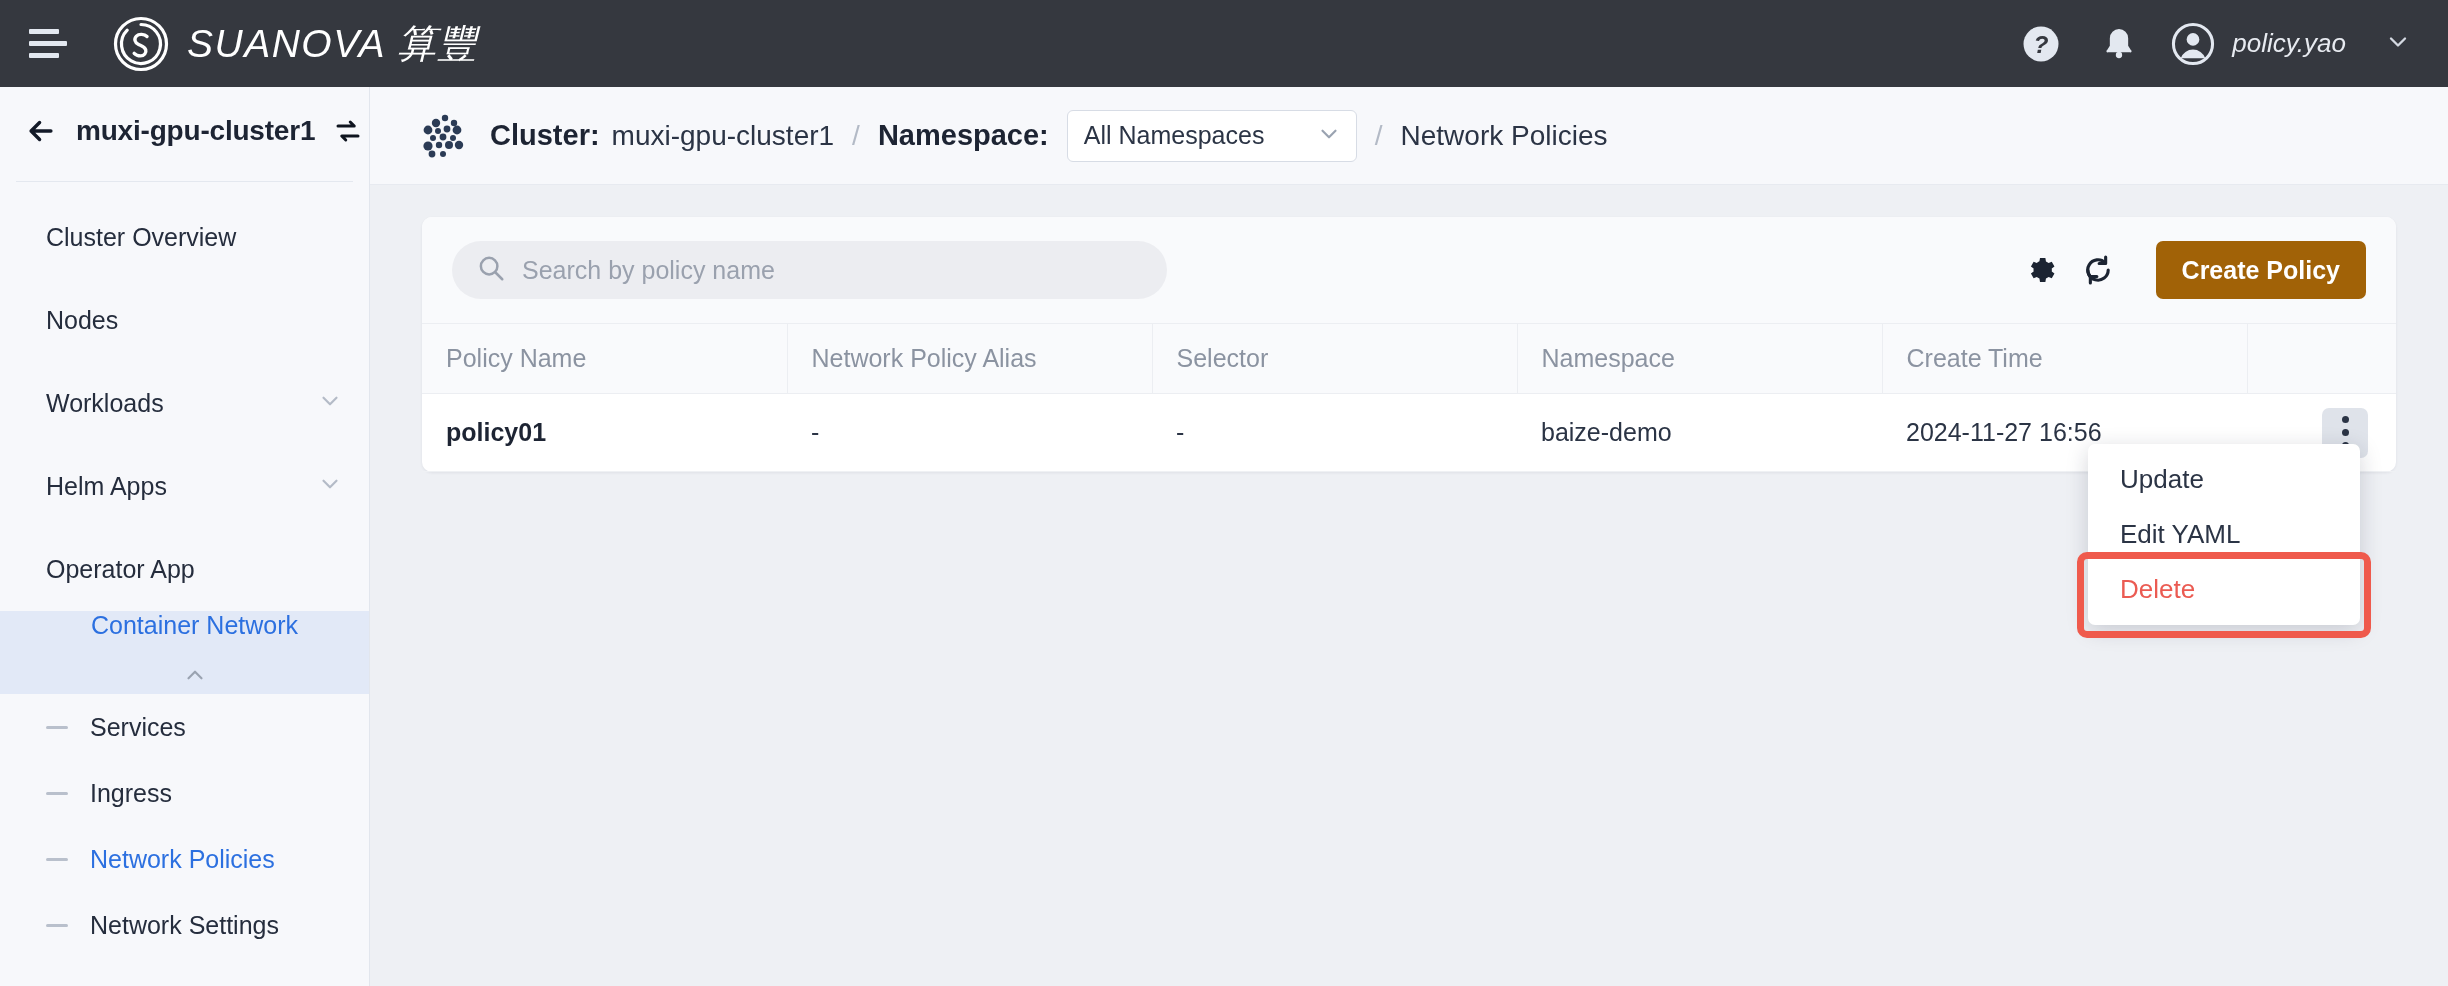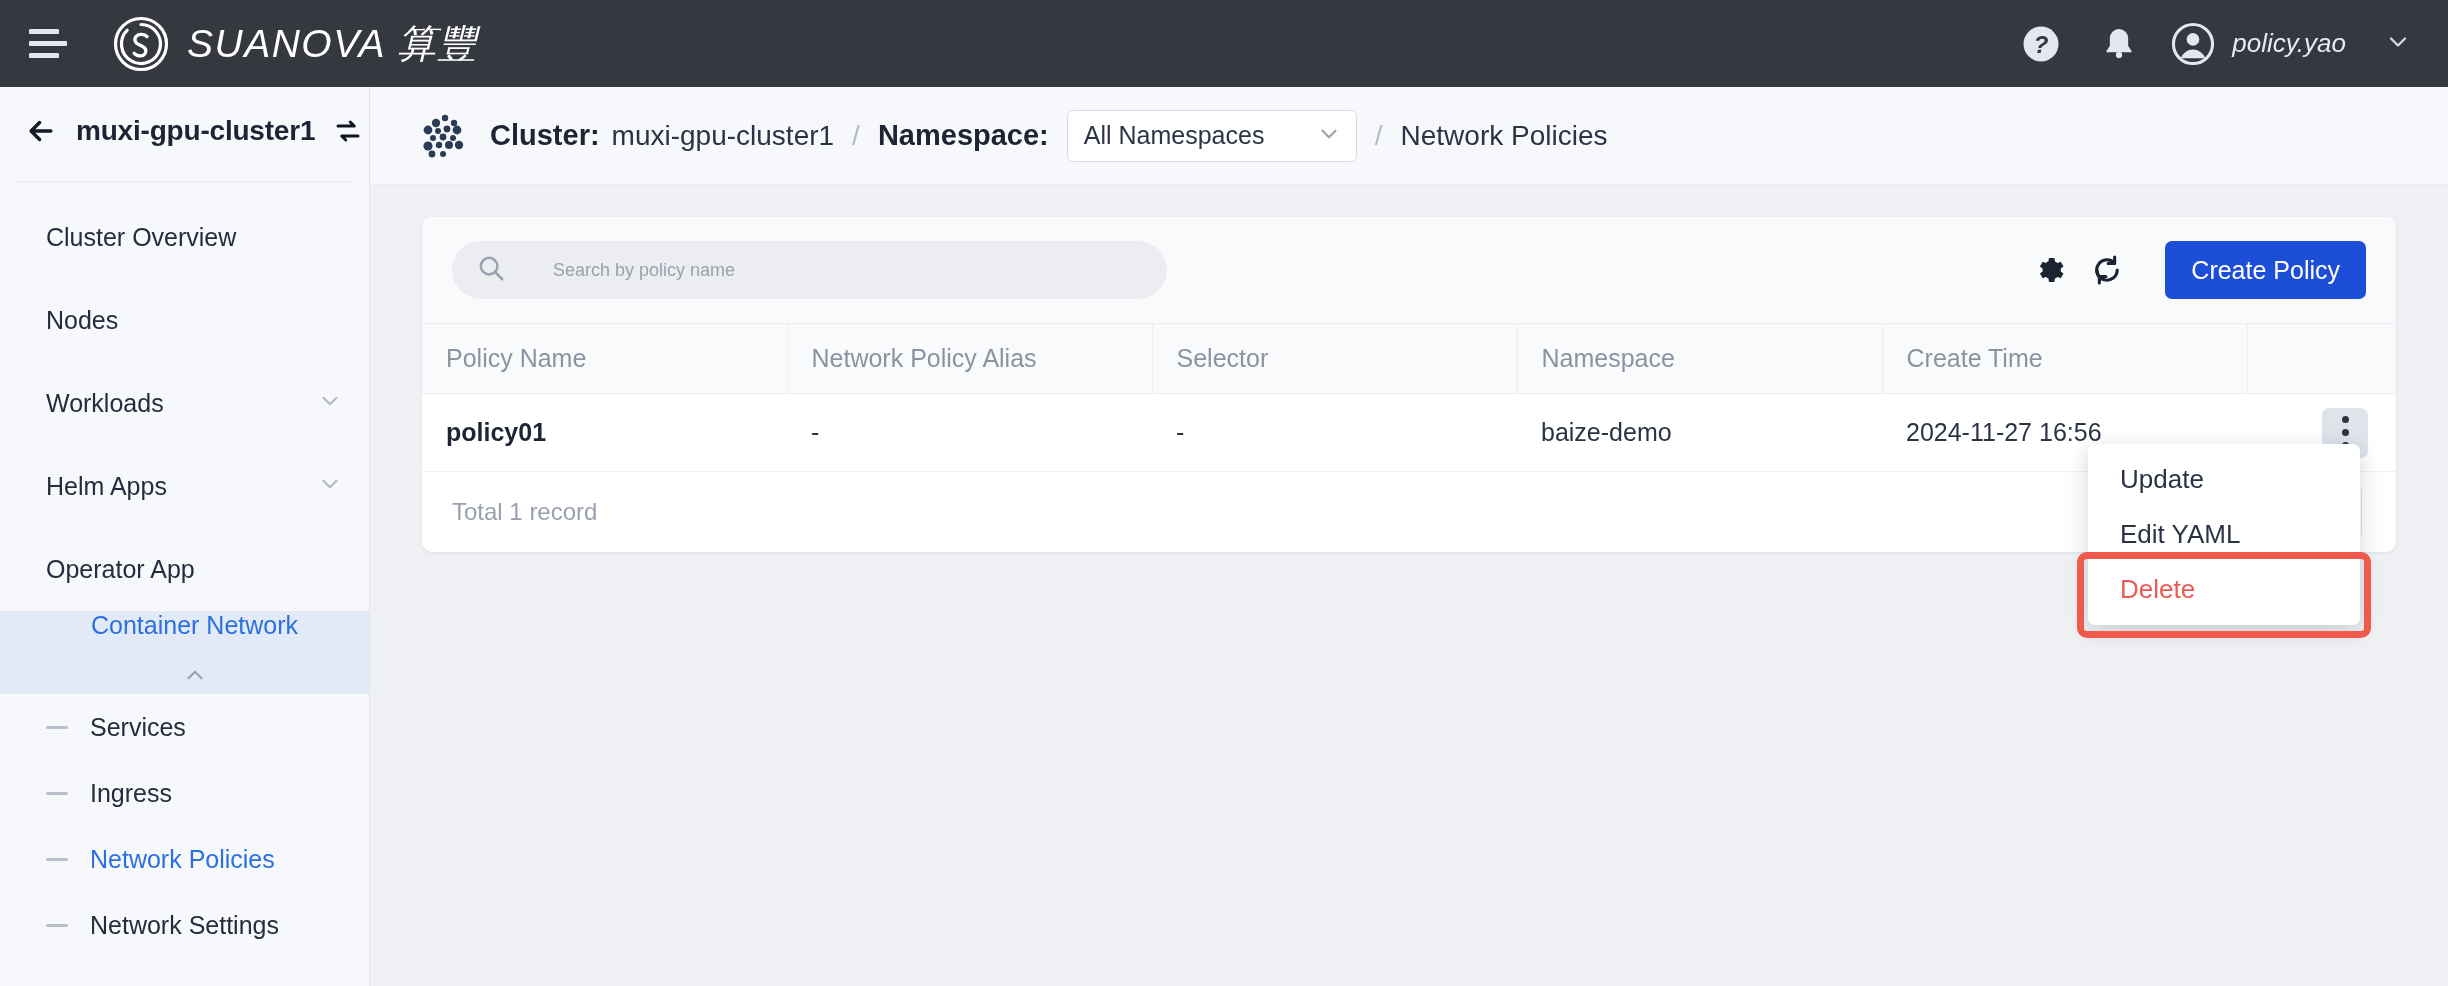--- a/index.html
+++ b/index.html
@@ -119,29 +119,29 @@
   .card-toolbar {
     height: 106px; background: #f9fafc;
     border-radius: 10px 10px 0 0;
     display: flex; align-items: center; padding: 0 30px 0 30px;
   }
   .search-box {
     width: 715px; height: 58px; background: #ecedf1; border-radius: 29px;
     display: flex; align-items: center; padding: 0 24px; gap: 16px;
     cursor: text;
   }
-  .search-ph { font-size: 18px; color: #9aa1ae; white-space: nowrap; margin-left: 31px; }
+  .search-ph { font-size: 25px; color: #9aa1ae; white-space: nowrap; }
   .tool-right { margin-left: auto; display: flex; align-items: center; gap: 0; }
   .ico-btn { width: 58px; height: 58px; display:flex; align-items:center; justify-content:center; cursor: pointer; }
   .btn {
     height: 58px; border-radius: 7px; display:flex; align-items:center; justify-content:center;
     padding: 0 26px; font-size: 25px; cursor: pointer; white-space: nowrap;
   }
   .btn-secondary { background: #e7e9ee; color: #3a4252; margin-left: 18px; }
-  .btn-primary { background: #1d4ed8; color: #fff; margin-left: 29px; }
+  .btn-primary { background: #a16207; color: #fff; margin-left: 29px; font-weight: bold; }
 
   table { width: 100%; border-collapse: collapse; table-layout: fixed; }
   thead th {
     background: #f9fafc; text-align: left;
     font-size: 25px; font-weight: 400; color: #8b93a1;
     height: 70px; padding-left: 24px;
     border-top: 1px solid #eceef2;
     border-bottom: 1px solid #eceef2;
     border-right: 1px solid #eceef2;
   }
@@ -416,37 +416,20 @@
               <span class="kebab">
                 <span></span>
                 <span></span>
                 <span></span>
               </span>
             </td>
           </tr>
         </tbody>
       </table>
 
-      <div class="pager">
-        <span class="total">Total 1 record</span>
-        <div class="pager-right">
-          <span class="pg-arrow">
-            <svg width="24" height="24" viewBox="0 0 24 24">
-                <path d="M15 5l-7 7 7 7" fill="none" stroke="#b4bbc7" stroke-width="1.8" stroke-linecap="round" stroke-linejoin="round"></path>
-              </svg>
-          </span>
-          <span class="pg-input">1</span>
-          <span class="pg-total">/ 1</span>
-          <span class="pg-size">
-            <svg width="24" height="24" viewBox="0 0 24 24">
-                <path d="M6 9l6 6 6-6" fill="none" stroke="#b4bbc7" stroke-width="1.8" stroke-linecap="round" stroke-linejoin="round"></path>
-              </svg>
-          </span>
-        </div>
-      </div>
 
     </div>
   </div>
 </div>
 
 <div class="ctx-menu">
   <div class="ctx-item">Update</div>
   <div class="ctx-item">Edit YAML</div>
   <div class="ctx-item danger">Delete</div>
 </div>

